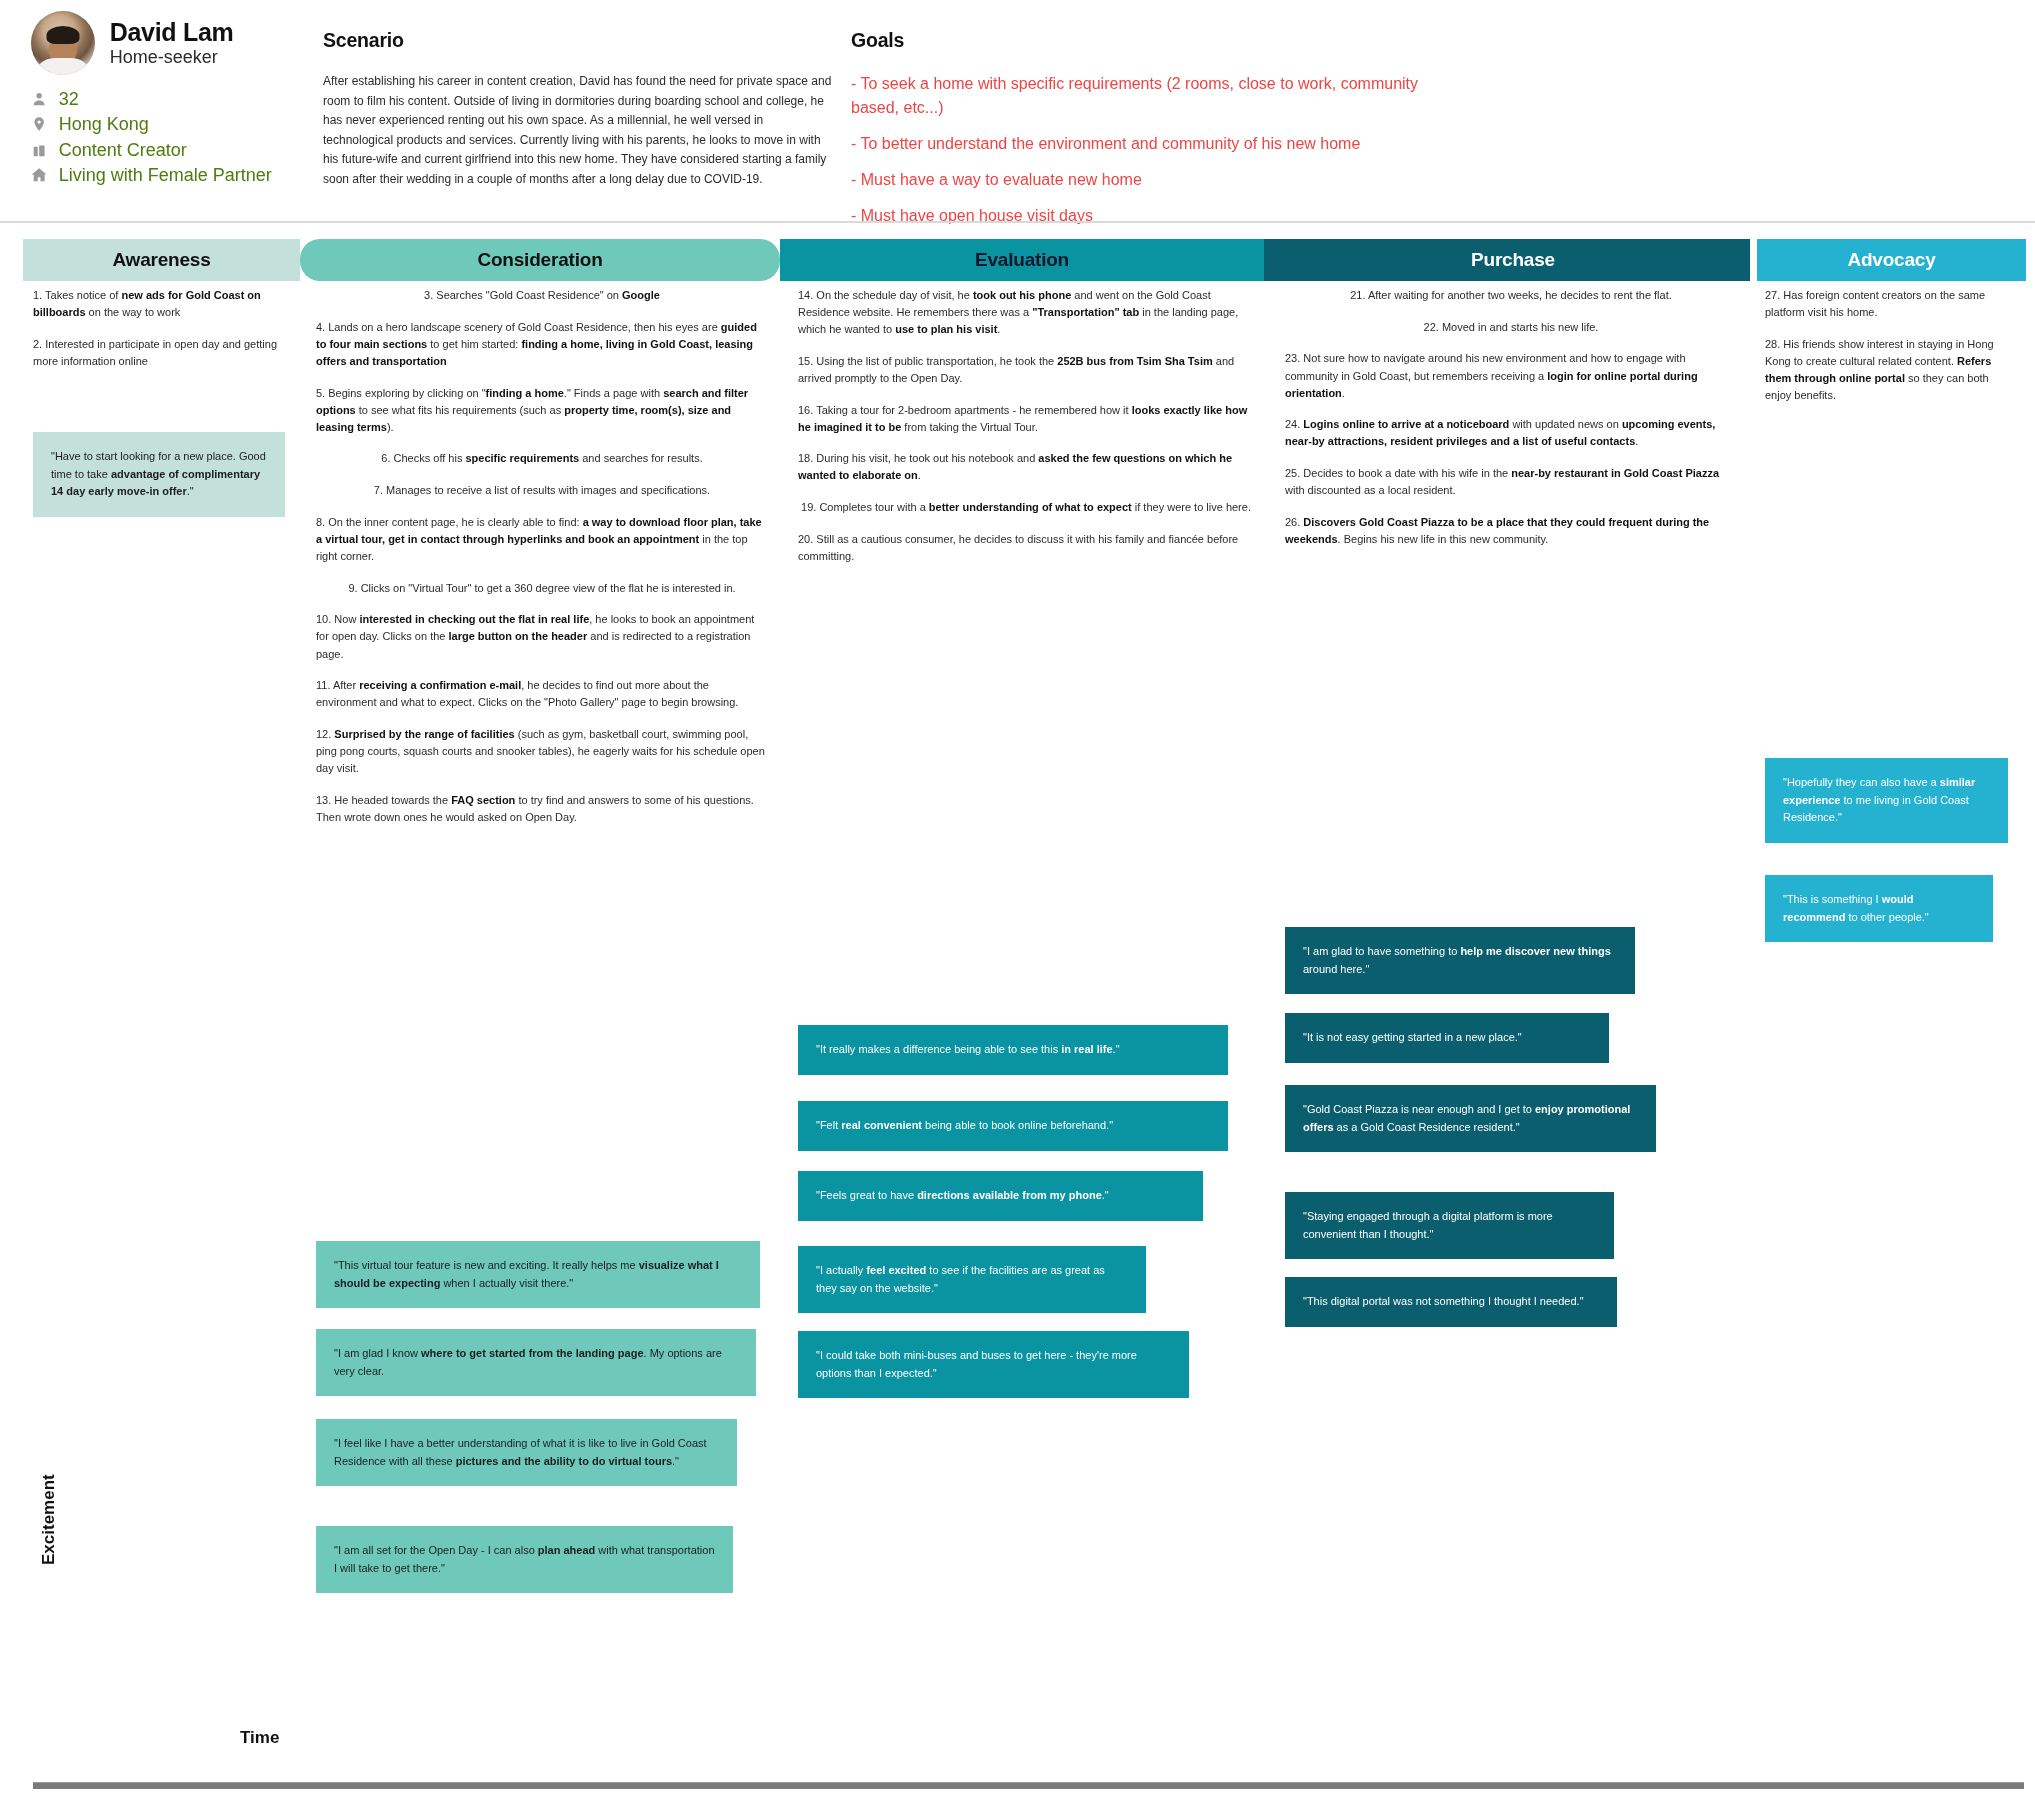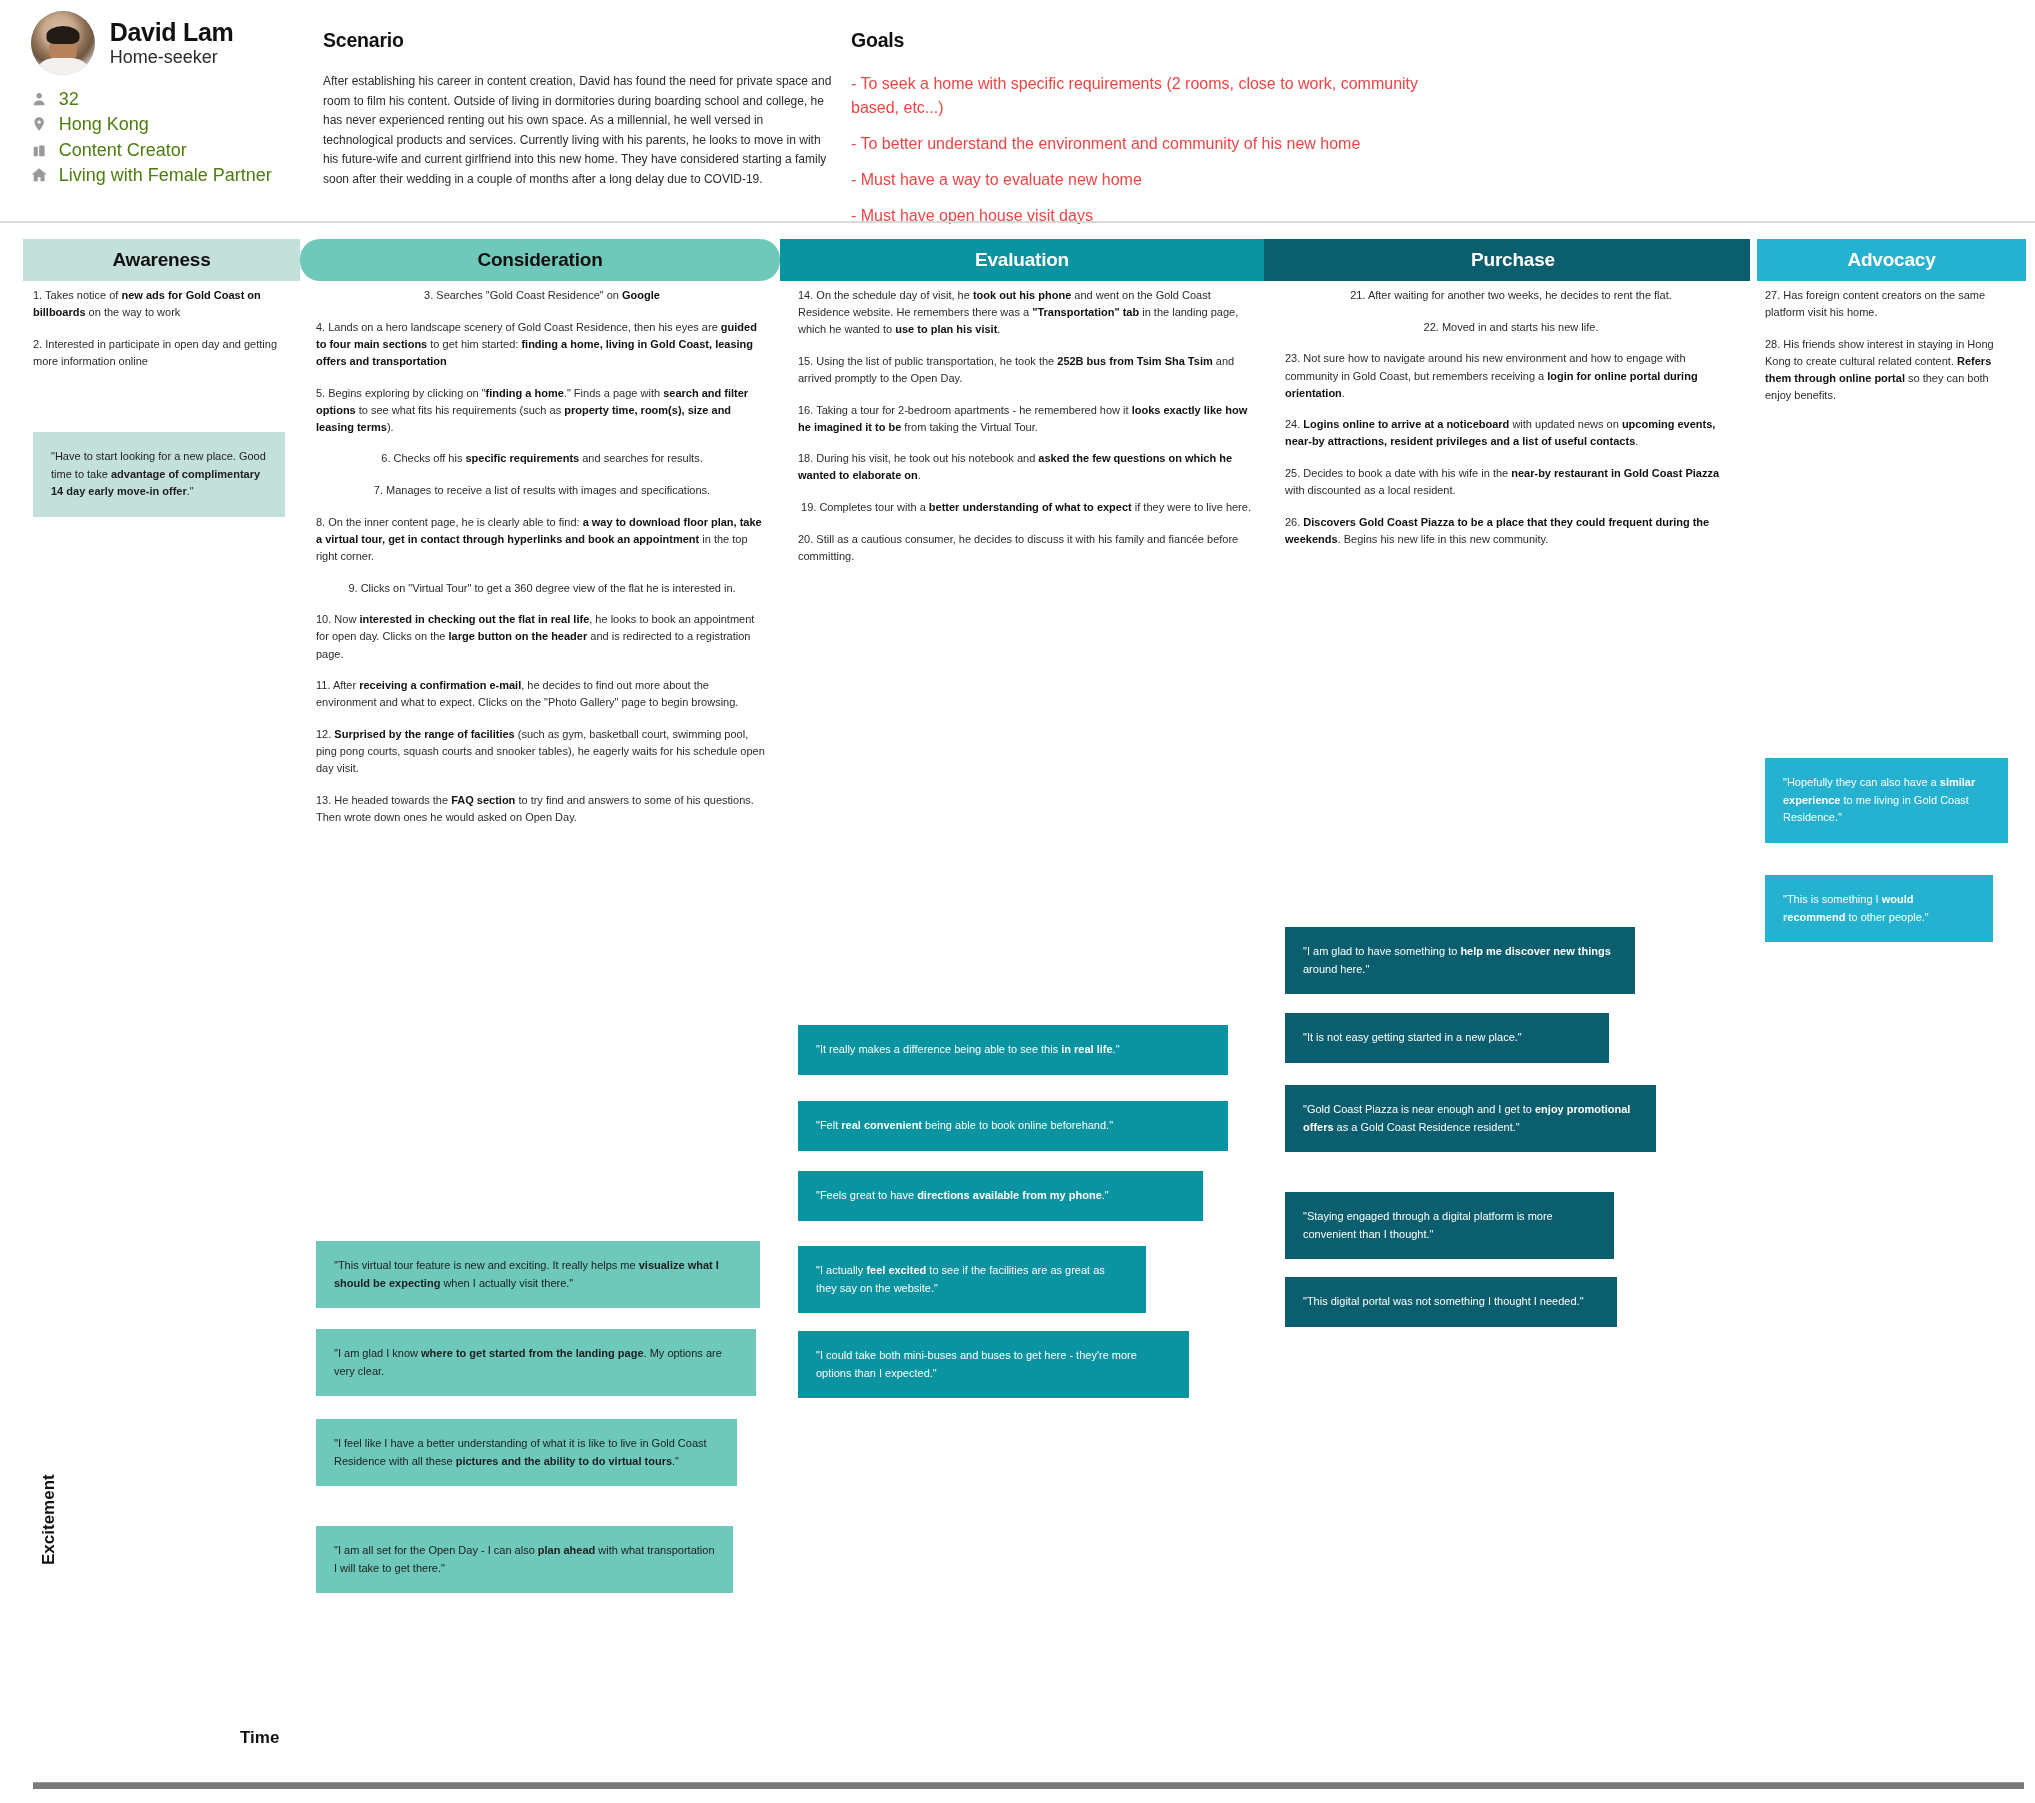--- a/index.html
+++ b/index.html
@@ -193,21 +193,21 @@
 <div id="header-rule"></div>
 
 <div id="stage-bar">
     <div class="stage-band" style="left: 23px; width: 277px; background: rgb(196, 224, 218);">
       <div class="stage-title" style="color: rgb(17, 17, 17);">Awareness</div>
     </div>
     <div class="stage-band" style="left: 300px; width: 480px; background: rgb(110, 201, 187); border-radius: 20px;">
       <div class="stage-title" style="color: rgb(17, 17, 17);">Consideration</div>
     </div>
     <div class="stage-band" style="left: 780px; width: 484px; background: rgb(10, 147, 160);">
-      <div class="stage-title" style="color: #ffffff;">Evaluation</div>
+      <div class="stage-title" style="color: #0f172a;">Evaluation</div>
     </div>
     <div class="stage-band" style="left: 1264px; width: 486px; background: rgb(10, 94, 110); padding-left: 12px;">
       <div class="stage-title" style="color: rgb(255, 255, 255);">Purchase</div>
     </div>
     <div class="stage-band" style="left: 1751px; width: 269px; background: rgb(37, 178, 209); margin-left: 6px;">
       <div class="stage-title" style="color: rgb(255, 255, 255);">Advocacy</div>
     </div>
   </div>
 
 <div class="column" id="col-awareness" style="left: 33px; width: 252px;">

